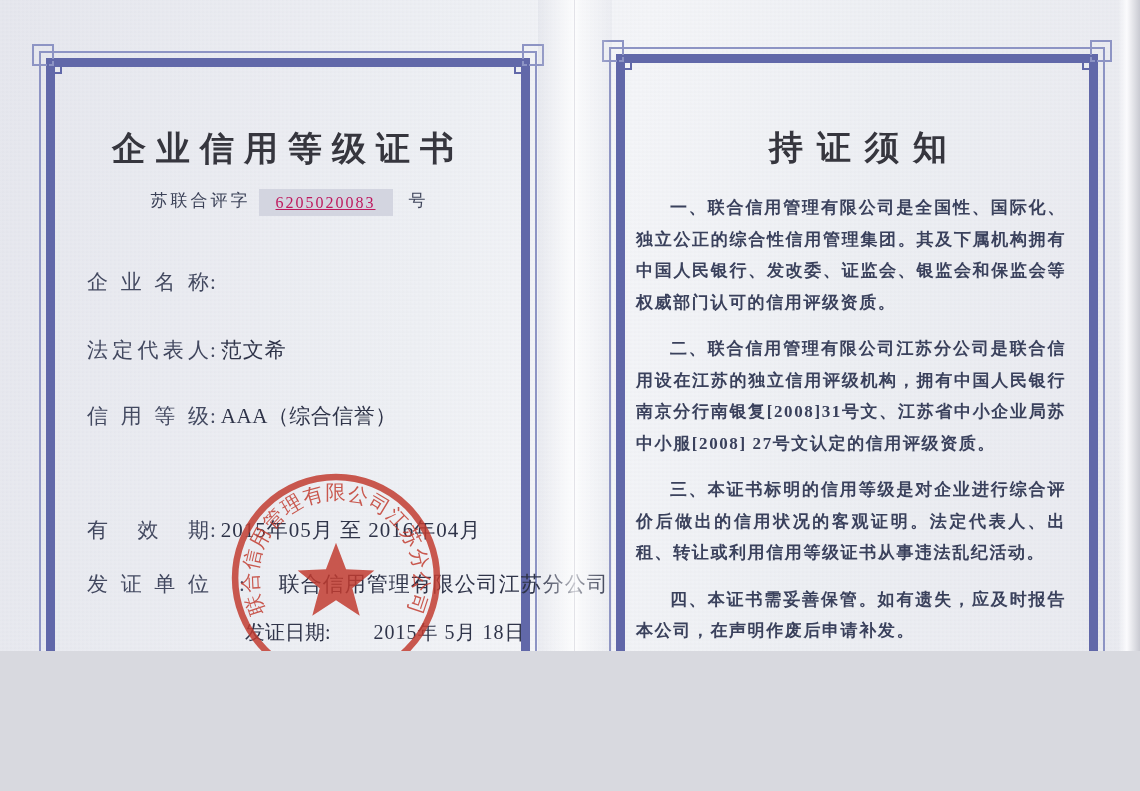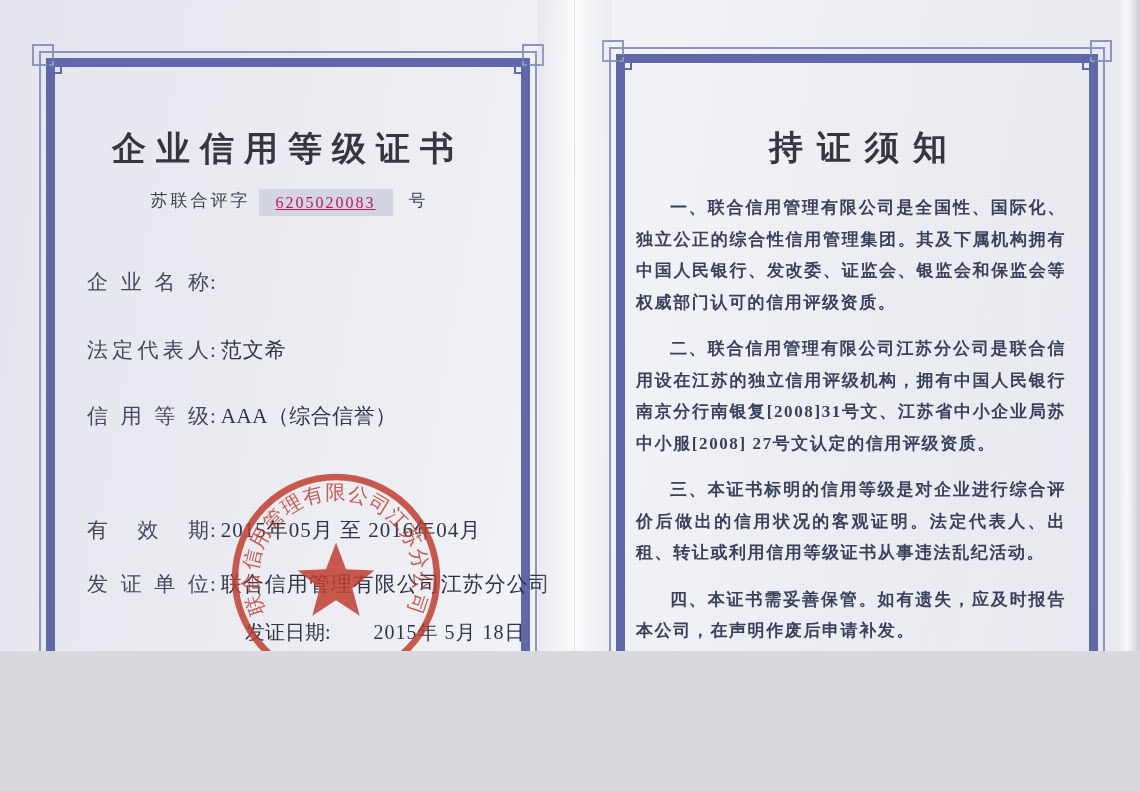--- a/index.html
+++ b/index.html
@@ -56,21 +56,21 @@
     margin-left:8px;width:134px;height:27px;background:#d3d5e0;
     display:flex;align-items:center;justify-content:center;
     font-size:16px;letter-spacing:2px;color:#be185d;text-decoration:underline;
   }
   .serial-suffix{margin-left:16px;font-size:17px;}
   .field-row{position:absolute;left:46px;display:flex;align-items:baseline;color:var(--ink);}
   .f-label{display:inline-block;width:122px;font-size:21px;text-align:justify;text-align-last:justify;color:#434960;}
   .f-colon{font-size:21px;margin-left:1px;color:#434960;}
   .f-value{font-size:21px;margin-left:5px;letter-spacing:1px;color:#2f3449;white-space:nowrap;}
   .f-value.grade{font-weight:400;letter-spacing:.5px;}
-  .row-1{top:215px;justify-content:center;} .row-2{top:283px;} .row-3{top:349px;} .row-4{top:415px;margin-top:48px;} .row-5{top:517px;}
+  .row-1{top:215px;justify-content:center;} .row-2{top:283px;} .row-3{top:349px;} .row-4{top:415px;margin-top:48px;} .row-5{top:517px;gap:29px;}
   .date-row{position:absolute;left:204px;top:566px;font-size:20px;color:#2f3449;display:flex;gap:19px;}
   .date-row .dv{margin-left:24px;letter-spacing:1px;}
   .seal{position:absolute;left:186px;top:416px;width:218px;height:218px;opacity:.84;}
   
   .notice-title{
     position:absolute;left:8px;top:76px;width:100%;text-align:center;
     font-size:34px;font-weight:600;letter-spacing:14px;color:var(--title);
   }
   .notice-body{position:absolute;left:25px;top:143px;width:430px;font-weight:bold;}
   .notice-body p{

